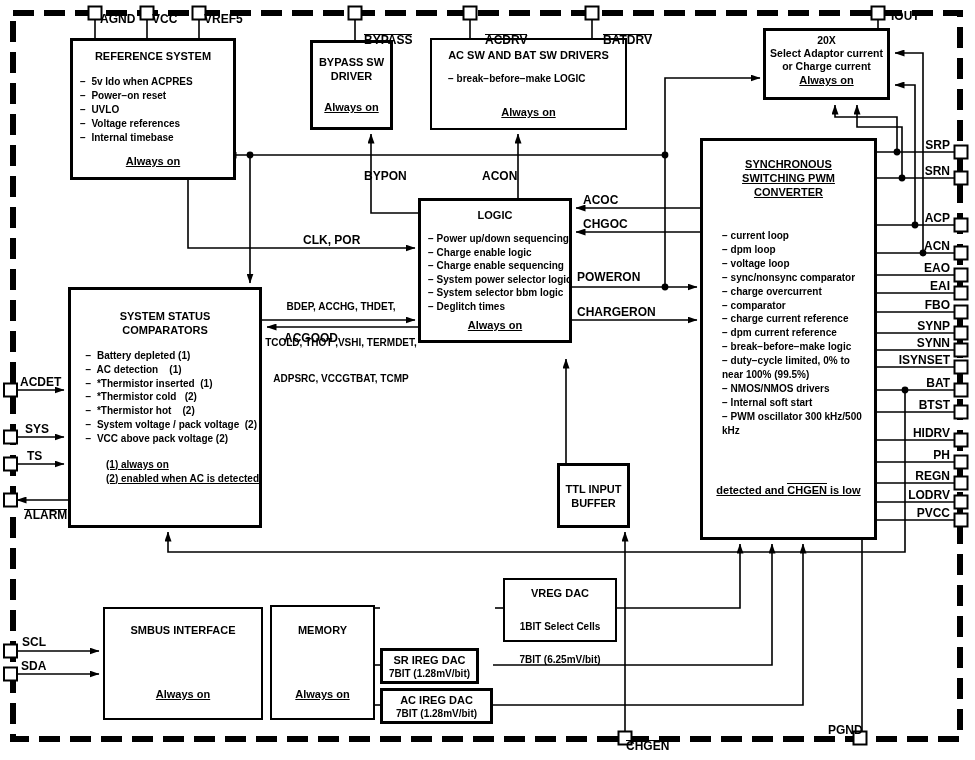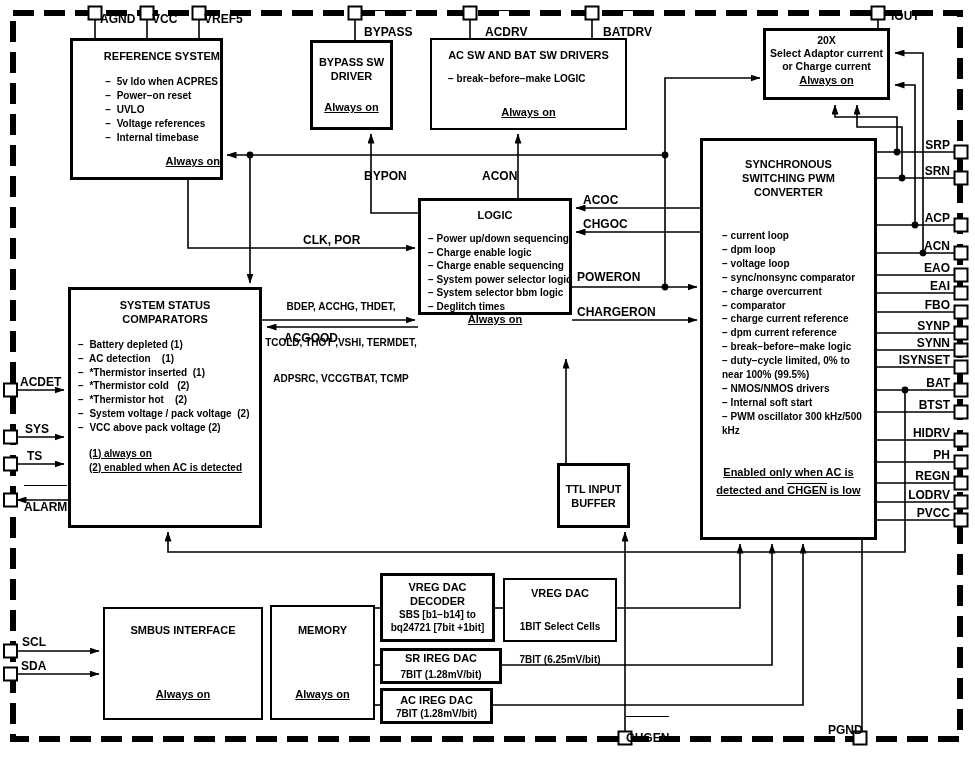--- a/index.html
+++ b/index.html
@@ -9,57 +9,57 @@
   .blk{position:absolute;z-index:2;background:#fff;border:3px solid #000;
        box-sizing:border-box;display:flex;flex-direction:column;font-weight:bold;}
   .blk.thin{border-width:2px;}
   .title{text-align:center;font-size:11px;line-height:14px;font-weight:bold;}
   .items{font-size:10px;line-height:14px;padding-left:7px;padding-right:2px;font-weight:bold;}
   .items div{white-space:pre;}
   .items.wrapok div{white-space:normal;margin-left:12px;}
   .foot{text-align:center;font-size:11px;text-decoration:underline;font-weight:bold;margin-top:auto;}
   .sub{text-align:center;font-size:10px;line-height:13px;font-weight:bold;}
   .lbl{position:absolute;z-index:2;font-size:12px;font-weight:bold;white-space:pre;line-height:12px;}
-  .ovl{border-top:1.6px solid #000;padding-top:16px;display:inline-block;line-height:11px;}
+  .ovl{border-top:1.6px solid #000;padding-top:0px;display:inline-block;line-height:11px;margin-top:24px;}
   .bar{border-top:1.6px solid #000;}
   .rt{width:70px;text-align:right;}
   .notes{font-size:10px;line-height:14px;padding-left:18px;text-decoration:underline;font-weight:bold;}
 
   
-  #blk-ref{left:70px;top:38px;width:153px;height:142px;padding-top:8px;align-items:flex-end;}
+  #blk-ref{left:70px;top:38px;width:166px;height:142px;padding-top:8px;}
   #blk-ref .items{margin-top:12px;}
   #blk-ref .foot{margin-bottom:10px;}
   #blk-byp{left:310px;top:40px;width:83px;height:90px;padding-top:12px;}
   #blk-byp .foot{margin-bottom:14px;}
   #blk-acsw{left:430px;top:38px;width:197px;height:92px;padding-top:8px;}
   #blk-acsw .items{margin-top:10px;padding-left:16px;}
   #blk-acsw .foot{margin-bottom:10px;}
   #blk-20x{left:763px;top:28px;width:127px;height:72px;padding-top:3px;}
   #blk-20x .sub{font-size:10.5px;line-height:13px;}
   #blk-20x .foot{margin-top:1px;margin-bottom:4px;}
-  #blk-logic{left:418px;top:198px;width:154px;height:117px;padding-top:7px;}
+  #blk-logic{left:418px;top:198px;width:154px;height:145px;padding-top:7px;}
   #blk-logic .items{margin-top:10px;font-size:10px;line-height:13.5px;}
   #blk-logic .foot{margin-bottom:9px;}
-  #blk-comp{left:68px;top:287px;width:194px;height:241px;padding-top:8px;}
+  #blk-comp{left:68px;top:287px;width:194px;height:241px;padding-top:19px;align-items:flex-end;}
   #blk-comp .title{padding:0 26px;}
   #blk-comp .items{margin-top:12px;line-height:13.8px;}
   #blk-comp .notes{margin-top:12px;margin-bottom:12px;}
   #blk-pwm{left:700px;top:138px;width:177px;height:402px;padding-top:16px;}
-  #blk-pwm .title{padding:0 18px;}
+  #blk-pwm .title{padding:0 18px;text-decoration:underline;}
   #blk-pwm .items{margin-top:30px;line-height:13.9px;}
   #blk-pwm .foot{margin-bottom:38px;line-height:18px;}
   #blk-ttl{left:557px;top:463px;width:73px;height:65px;justify-content:center;}
   #blk-smbus{left:103px;top:607px;width:160px;height:113px;padding-top:14px;}
   #blk-smbus .foot{margin-bottom:18px;}
   #blk-mem{left:270px;top:605px;width:105px;height:115px;padding-top:16px;}
   #blk-mem .foot{margin-bottom:18px;}
   #blk-vdec{left:380px;top:573px;width:115px;height:69px;padding-top:4px;}
   #blk-vdac{left:503px;top:578px;width:114px;height:64px;padding-top:6px;}
   #blk-vdac .sub{margin-top:20px;}
-  #blk-srdac{left:380px;top:648px;width:122px;height:36px;justify-content:space-between;}
+  #blk-srdac{left:380px;top:648px;width:99px;height:36px;justify-content:center;}
   #blk-acdac{left:380px;top:688px;width:113px;height:36px;justify-content:center;}
 
   
   #l-agnd{left:100px;top:13px;} #l-vcc{left:152px;top:13px;} #l-vref5{left:204px;top:13px;}
   #l-bypass{left:364px;top:10px;} #l-acdrv{left:485px;top:10px;} #l-batdrv{left:603px;top:10px;}
   #l-iout{left:891px;top:10px;}
   #l-bypon{left:330px;top:170px;margin-left:34px;} #l-acon{left:482px;top:170px;}
   #l-clkpor{left:303px;top:234px;}
   #l-bus{left:256px;top:277px;width:170px;text-align:center;font-size:10px;}
   #l-acgood{left:284px;top:332px;}
@@ -286,44 +286,38 @@
         <div>−  comparator</div>
         <div>−  charge current reference</div>
         <div>−  dpm current reference</div>
         <div>−  break−before−make logic</div>
         <div>− duty−cycle limited, 0% to near 100% (99.5%)</div>
         <div>−  NMOS/NMOS drivers</div>
         <div>−  Internal soft start</div>
         <div>−  PWM oscillator 300 kHz/500 kHz</div>
       </div>
     <div class="foot">
-      <div>Enabled only when AC is</div>
       <div><span>detected and </span><span class="bar">CHGEN</span><span> is low</span></div>
     </div>
   </div>
 
   <div class="blk" id="blk-ttl">
     <div class="title">TTL INPUT BUFFER</div>
   </div>
 
   <div class="blk thin" id="blk-smbus">
     <div class="title">SMBUS INTERFACE</div>
     <div class="foot">Always on</div>
   </div>
 
   <div class="blk thin" id="blk-mem">
     <div class="title">MEMORY</div>
     <div class="foot">Always on</div>
   </div>
 
-  <div class="blk" id="blk-vdec">
-    <div class="title">VREG DAC DECODER</div>
-    <div class="sub">SBS [b1−b14]  to</div>
-    <div class="sub">bq24721 [7bit +1bit]</div>
-  </div>
 
   <div class="blk thin" id="blk-vdac">
     <div class="title">VREG DAC</div>
     <div class="sub">1BIT Select Cells</div>
     <div class="sub">7BIT (6.25mV/bit)</div>
   </div>
 
   <div class="blk" id="blk-srdac">
     <div class="title">SR IREG DAC</div>
     <div class="sub">7BIT (1.28mV/bit)</div>

